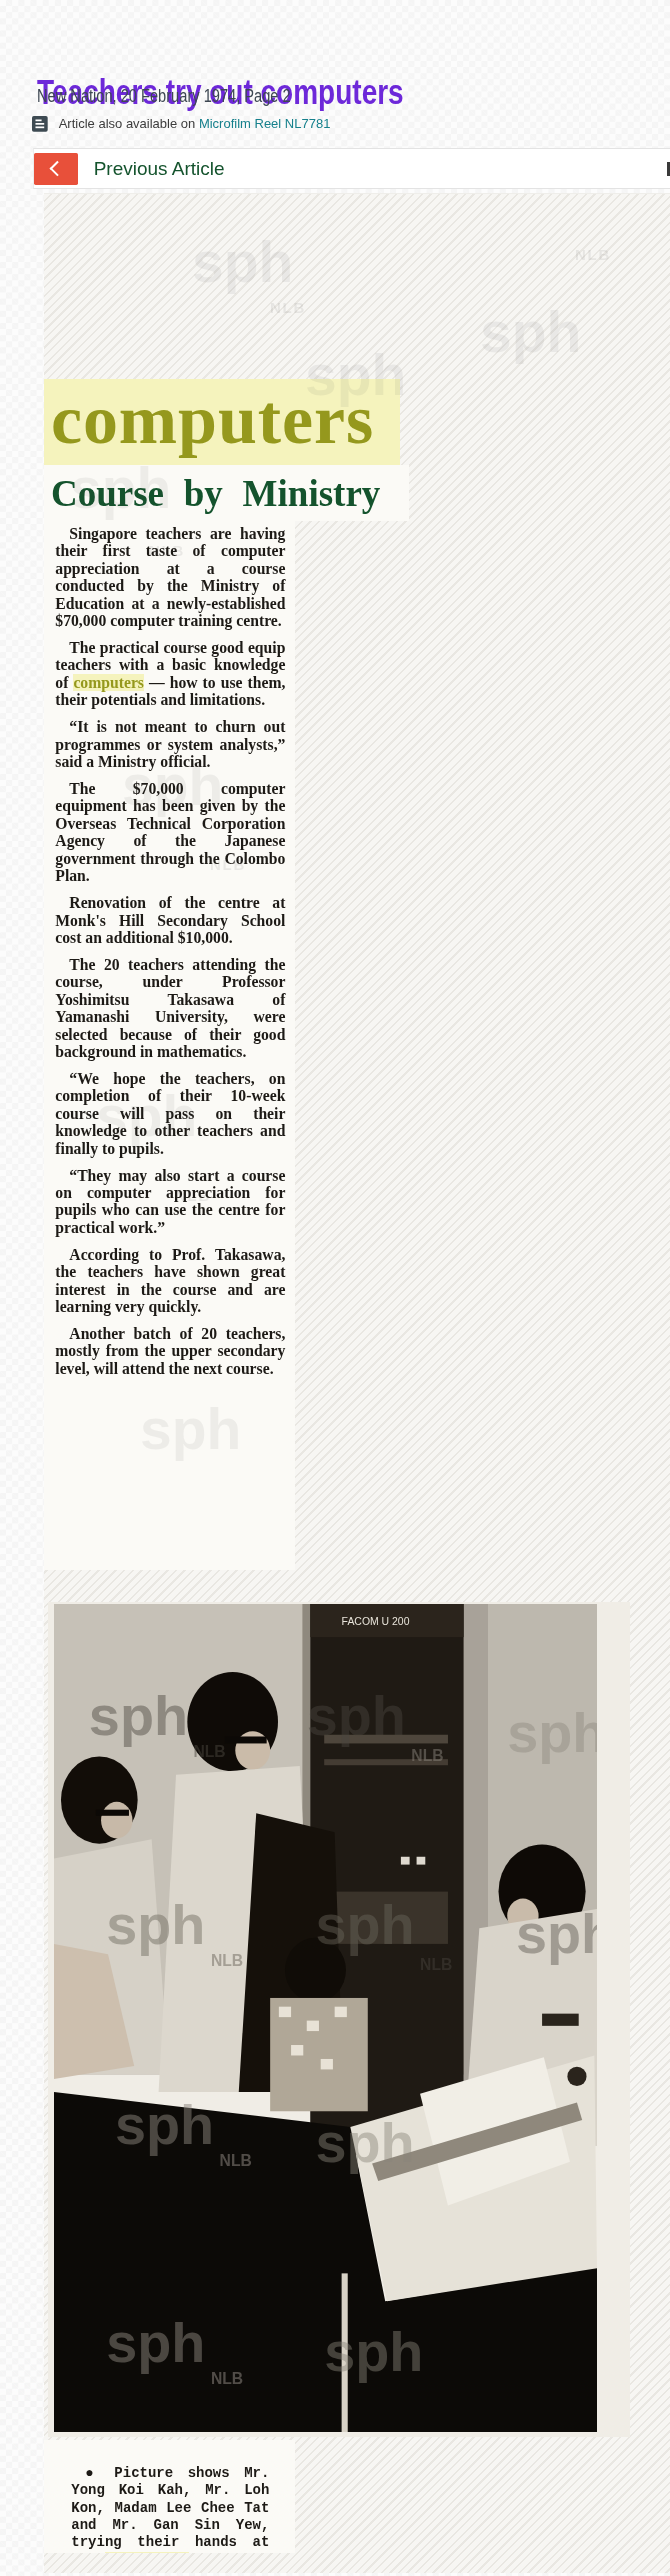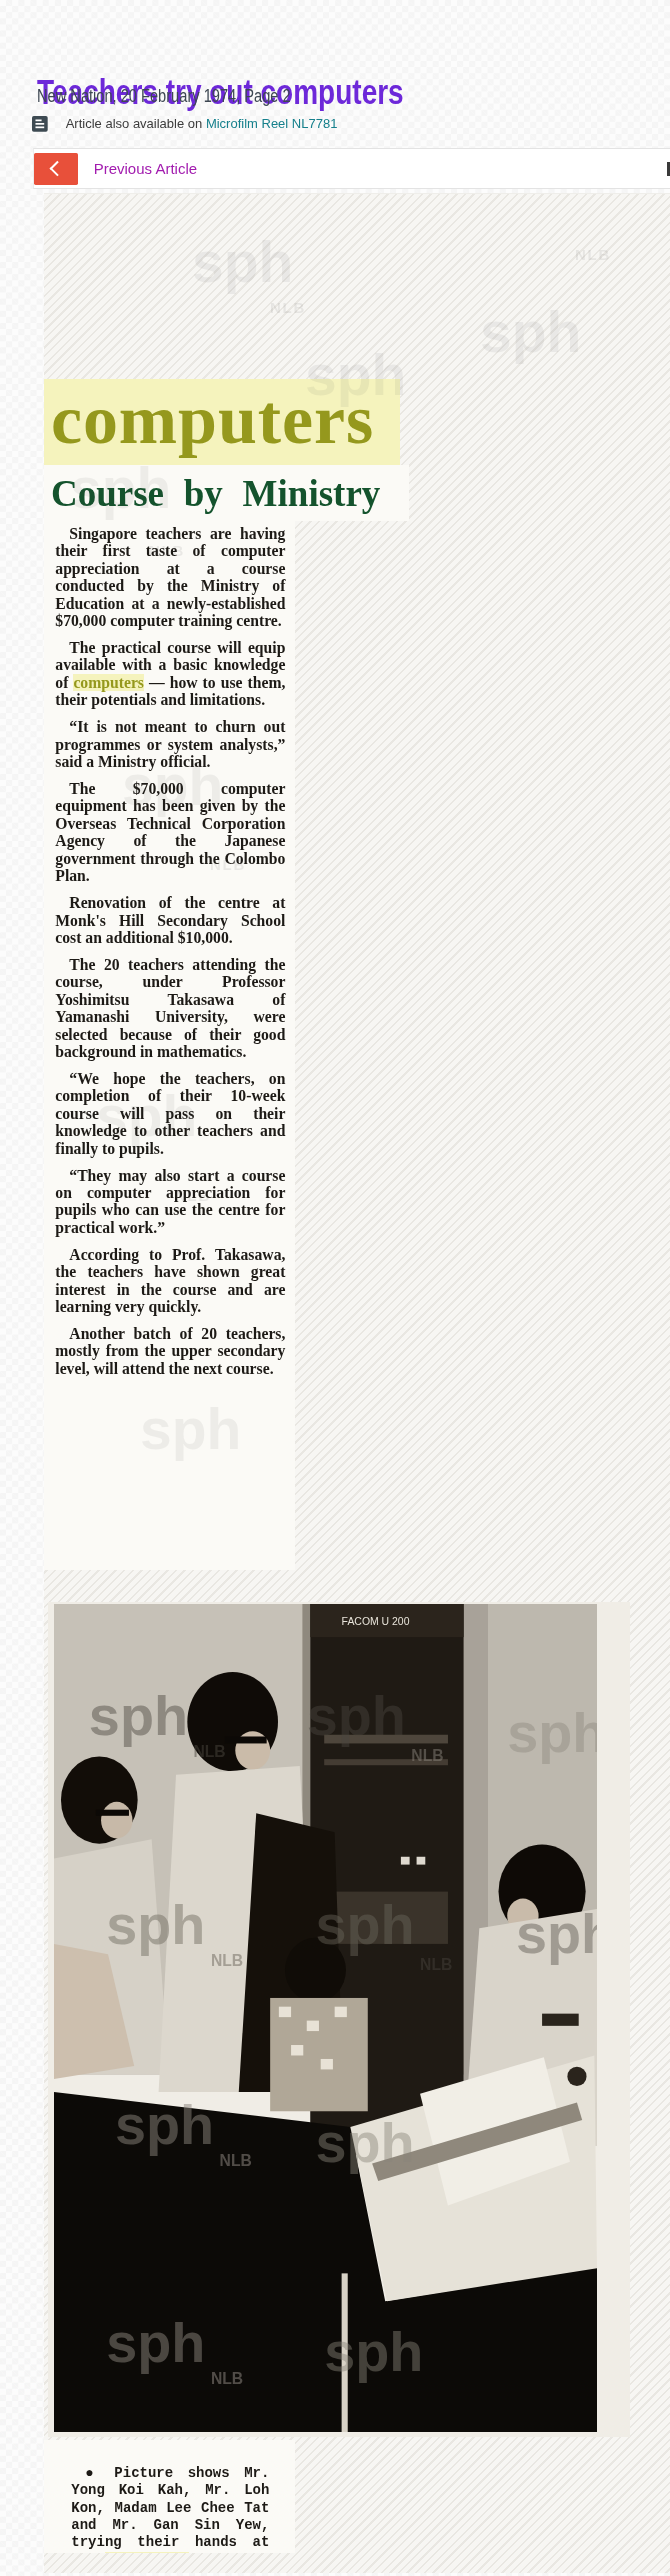--- a/index.html
+++ b/index.html
@@ -9,32 +9,32 @@
     background-color:#fcfcfc;
     background-image:
       linear-gradient(45deg,#f5f5f5 25%,transparent 25%,transparent 75%,#f5f5f5 75%),
       linear-gradient(45deg,#f5f5f5 25%,transparent 25%,transparent 75%,#f5f5f5 75%);
     background-size:12.2px 12.2px;
     background-position:0 0,6.1px 6.1px;
   }
   .condensed{display:inline-block;transform:scaleX(.8);transform-origin:0 50%;white-space:nowrap;}
   #page-title{position:absolute;left:37px;top:49px;font-size:35px;font-weight:700;color:#6d28d9;}
   #source-line{position:absolute;left:37px;top:85px;font-size:18.3px;font-weight:400;color:#3d4752;}
-  #availability{position:absolute;left:32px;top:116px;display:flex;align-items:center;gap:18px;}
+  #availability{position:absolute;left:32px;top:116px;display:flex;align-items:center;gap:11px;}
   #availability .avail-text{font-size:13px;color:#3c3c3c;}
   #availability a{color:#16808c;text-decoration:none;cursor:pointer;}
   #prev-bar{
     position:absolute;left:33px;top:148px;width:637px;height:41px;background:#ffffff;
     border-top:0.9px solid #e3e3e3;border-bottom:0.9px solid #e3e3e3;border-left:0.9px solid #ececec;
     display:flex;align-items:center;box-sizing:border-box;
   }
   .prev-control{display:flex;align-items:center;cursor:pointer;}
   .prev-btn{width:44px;height:32px;background:#e8503a;border-radius:1.7px;display:flex;align-items:center;justify-content:center;}
   .chev{width:8.7px;height:8.7px;border-left:2.6px solid #ffffff;border-bottom:2.6px solid #ffffff;transform:rotate(45deg);margin-left:3.5px;}
-  .prev-label{margin-left:15.7px;font-size:15px;color:#a21caf;text-align:center;}
+  .prev-label{margin-left:15.7px;font-size:19px;color:#14532d;text-align:center;}
   #next-cutoff{position:absolute;left:667px;top:162px;width:3.5px;height:14px;background:#3a3a3a;}
   
   #clip{
     position:absolute;left:44px;top:193px;width:627px;height:2379px;
     background:repeating-linear-gradient(135deg,#f7f6f3 0px,#f7f6f3 4.4px,#e9e7e2 4.4px,#e9e7e2 6.1px);
     border-top:0.9px solid #efeeea;
   }
   #clip .block{position:absolute;background:#fbfaf6;box-sizing:border-box;}
   .news{font-family:"Liberation Serif",serif;font-weight:700;color:#17130e;}
   .b-head{left:0;top:2.6px;width:328px;height:182px;padding:1.7px 0 0 7px;}
@@ -91,21 +91,21 @@
   <div class="block b-hl">
     <div class="news hword">computers</div>
   </div>
 
   <div class="block b-sub">
     <div class="news subtext">Course by Ministry</div>
   </div>
 
   <div class="block b-body">
     <p>Singapore teachers are having their first taste of computer appreciation at a course conducted by the Ministry of Education at a newly-established $70,000 computer training centre.</p>
-    <p><span>The practical course will equip available with a basic knowledge of </span><span class="hl-inline">computers</span><span> — how to use them, their potentials and limitations.</span></p>
+    <p><span>The practical course good equip teachers with a basic knowledge of </span><span class="hl-inline">computers</span><span> — how to use them, their potentials and limitations.</span></p>
     <p>“It is not meant to churn out programmes or system analysts,” said a Ministry official.</p>
     <p>The $70,000 computer equipment has been given by the Overseas Technical Corporation Agency of the Japanese government through the Colombo Plan.</p>
     <p>Renovation of the centre at Monk's Hill Secondary School cost an additional $10,000.</p>
     <p>The 20 teachers attending the course, under Professor Yoshimitsu Takasawa of Yamanashi University, were selected because of their good background in mathematics.</p>
     <p>“We hope the teachers, on completion of their 10-week course will pass on their knowledge to other teachers and finally to pupils.</p>
     <p>“They may also start a course on computer appreciation for pupils who can use the centre for practical work.”</p>
     <p>According to Prof. Takasawa, the teachers have shown great interest in the course and are learning very quickly.</p>
     <p>Another batch of 20 teachers, mostly from the upper secondary level, will attend the next course.</p>
   </div>
 

